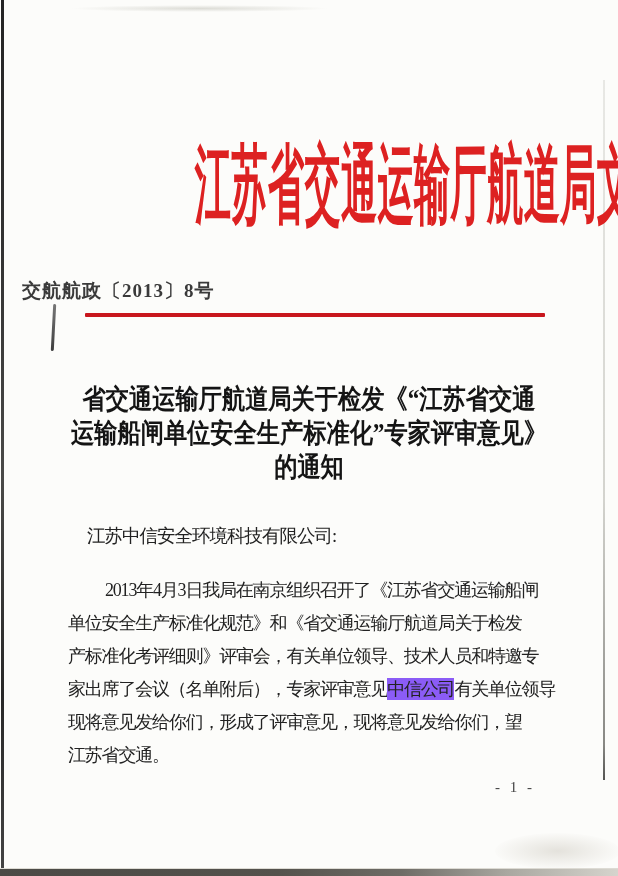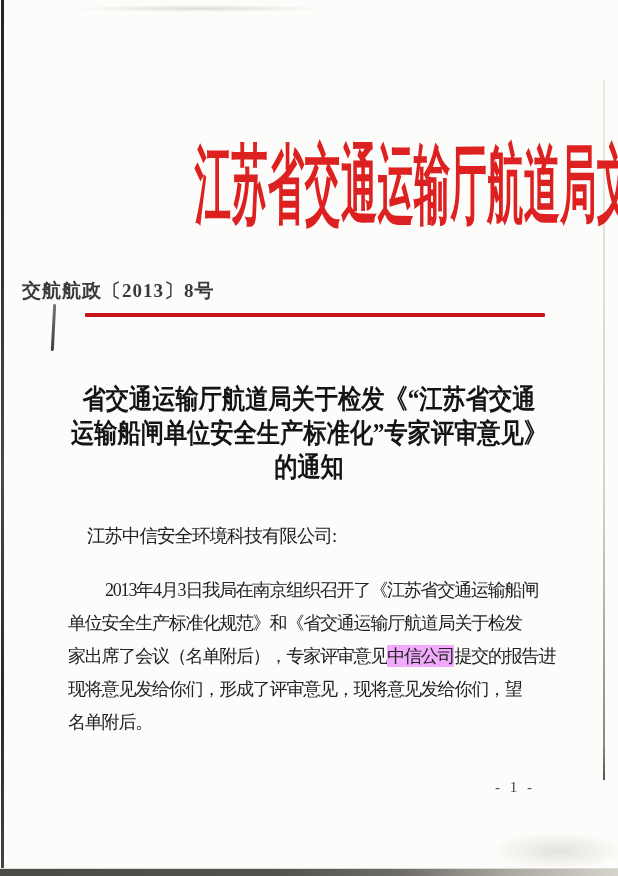--- a/index.html
+++ b/index.html
@@ -76,21 +76,21 @@
     font-size:18.5px;letter-spacing:-1px;color:#222;
     white-space:nowrap;
   }
   .body-text{
     position:absolute;left:68px;top:554px;width:475px;
     font-size:18px;line-height:33px;letter-spacing:-1.2px;color:#222;margin-top:20px;
   }
   .body-text .p-line{white-space:nowrap;height:33px;}
   .body-text .p-line.indent{text-indent:37px;}
   .hl{
-    background:#f0abfc;
+    background:#8b5cf6;
     padding:1px 0;
   }
   .page-number{
     position:absolute;left:485px;top:779px;width:60px;
     text-align:center;
     font-size:15px;color:#454545;letter-spacing:3px;
     white-space:nowrap;
   }
 </style>
 </head>
@@ -115,20 +115,21 @@
     <div class="t-line">省交通运输厅航道局关于检发《“江苏省交通</div>
     <div class="t-line">运输船闸单位安全生产标准化”专家评审意见》</div>
     <div class="t-line">的通知</div>
   </div>
 
   <div class="salutation">江苏中信安全环境科技有限公司:</div>
 
   <div class="body-text">
     <div class="p-line indent">2013年4月3日我局在南京组织召开了《江苏省交通运输船闸</div>
     <div class="p-line">单位安全生产标准化规范》和《省交通运输厅航道局关于检发</div>
-    <div class="p-line"><span>家出席了会议（名单附后），专家评审意见</span><span class="hl">中信公司</span><span>提交的报告进</span></div>
+    <div class="p-line">产标准化考评细则》评审会，有关单位领导、技术人员和特邀专</div>
+    <div class="p-line"><span>家出席了会议（名单附后），专家评审意见</span><span class="hl">中信公司</span><span>有关单位领导</span></div>
     <div class="p-line">现将意见发给你们，形成了评审意见，现将意见发给你们，望</div>
-    <div class="p-line">名单附后。</div>
+    <div class="p-line">江苏省交通。</div>
   </div>
 
   <div class="page-number">- 1 -</div>
 
 </div>
 
 </body></html>

